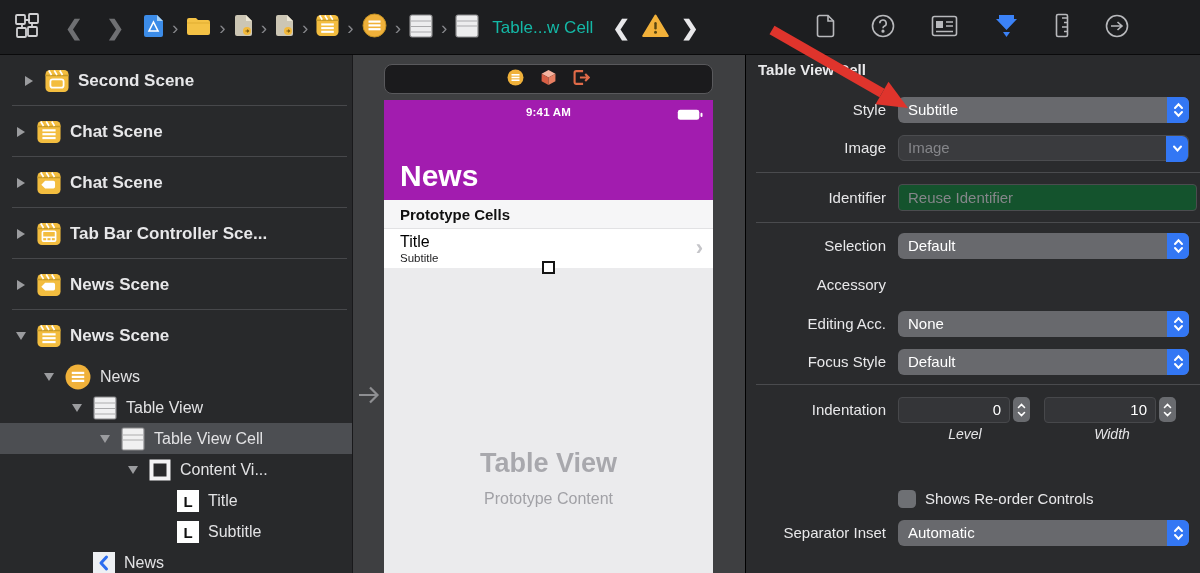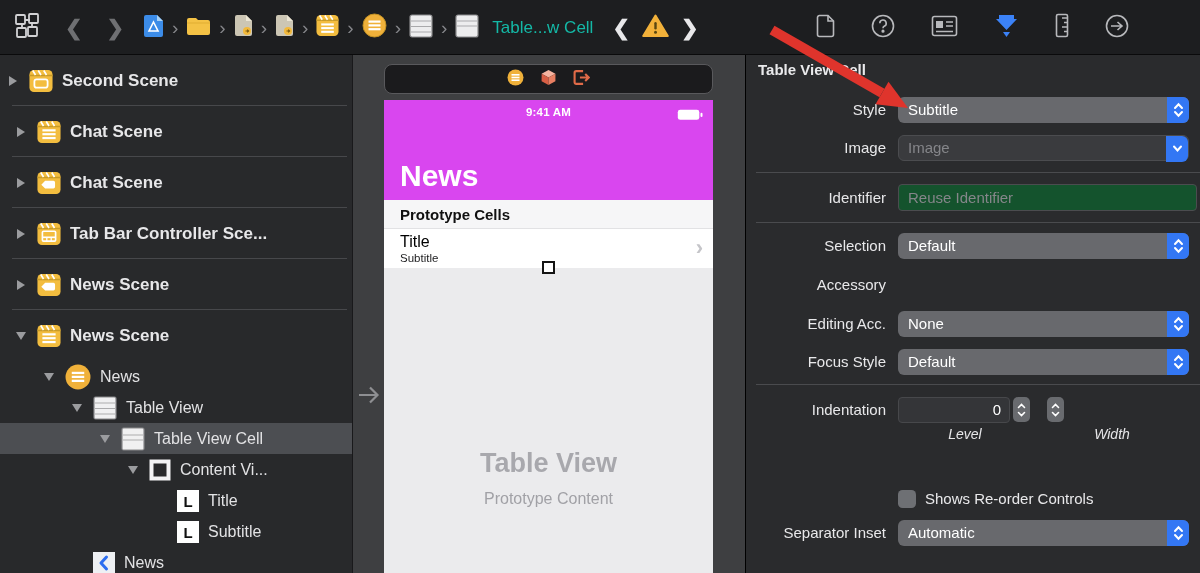--- a/index.html
+++ b/index.html
@@ -243,21 +243,21 @@
         <svg width="24" height="24" viewBox="0 0 24 24" fill="none" stroke="#b8b9bc" stroke-width="1.6">
           <circle cx="12" cy="12" r="10.5"></circle>
           <path d="M6 12 h10 M12.5 8 l4.5 4 -4.5 4"></path>
         </svg>
       </span>
     </div>
   </div>
 
   <div class="sidebar">
 
-    <div class="srow scene sep-after" style="padding-left:6px">
+    <div class="srow scene sep-after" style="padding-left:22px">
       <span class="triwrap">
           <span class="tri right"></span>
         </span>
       <span class="ico">
         <svg width="24" height="22" viewBox="0 0 21 20">
             <rect width="21" height="20" rx="4" fill="#f3bd3f"></rect>
             <path d="M0 5 h21" stroke="#c89b28" stroke-width="1.4"></path>
             <path d="M3 .5 l2.5 4 M8 .5 l2.5 4 M13 .5 l2.5 4" stroke="#fff" stroke-width="1.5"></path>
             <rect x="4.5" y="8.5" width="12" height="7.5" rx="2" fill="none" stroke="#fff" stroke-width="1.6"></rect>
           </svg>
@@ -464,21 +464,21 @@
       </span>
       <span>
         <svg width="17" height="17" viewBox="0 0 16 16" fill="none" stroke="#e06a48" stroke-width="2">
           <path d="M9.5 2 H3 a1.5 1.5 0 0 0-1.5 1.5 v9 A1.5 1.5 0 0 0 3 14 h6.5"></path>
           <path d="M6.5 8 h8 M11.5 4.8 L14.8 8 l-3.3 3.2"></path>
         </svg>
       </span>
     </div>
 
     <div class="phone">
-      <div class="navbar" style="background:#d946ef">
+      <div class="navbar" style="background:#a21caf">
         <div class="status-time">9:41 AM</div>
         <span class="battery">
           <svg width="26" height="12" viewBox="0 0 26 12">
               <rect x="0.8" y="0.8" width="21.5" height="10" rx="2.4" fill="#fff"></rect>
               <rect x="23.5" y="3.8" width="2" height="4.2" rx="1" fill="#fff"></rect>
             </svg>
         </span>
         <div class="nav-title">News</div>
       </div>
       <div class="section-bar">
@@ -580,20 +580,21 @@
       <input class="numfield" value="0" style="">
       <span class="stepper">
         <svg width="9" height="6" viewBox="0 0 9 6" fill="none" stroke="#fff" stroke-width="1.6" stroke-linecap="round">
             <path d="M1.5 4.5 L4.5 1.5 L7.5 4.5"></path>
           </svg>
         <svg width="9" height="6" viewBox="0 0 9 6" fill="none" stroke="#fff" stroke-width="1.6" stroke-linecap="round">
             <path d="M1.5 1.5 L4.5 4.5 L7.5 1.5"></path>
           </svg>
       </span>
       <span style="width:14px; flex:none;"></span>
+      <input class="numfield" value="10" style="">
       <span class="stepper">
         <svg width="9" height="6" viewBox="0 0 9 6" fill="none" stroke="#fff" stroke-width="1.6" stroke-linecap="round">
             <path d="M1.5 4.5 L4.5 1.5 L7.5 4.5"></path>
           </svg>
         <svg width="9" height="6" viewBox="0 0 9 6" fill="none" stroke="#fff" stroke-width="1.6" stroke-linecap="round">
             <path d="M1.5 1.5 L4.5 4.5 L7.5 1.5"></path>
           </svg>
       </span>
     </div>
     <span class="sublabel" style="top:371px; left:152px; width:134px;">Level</span>

